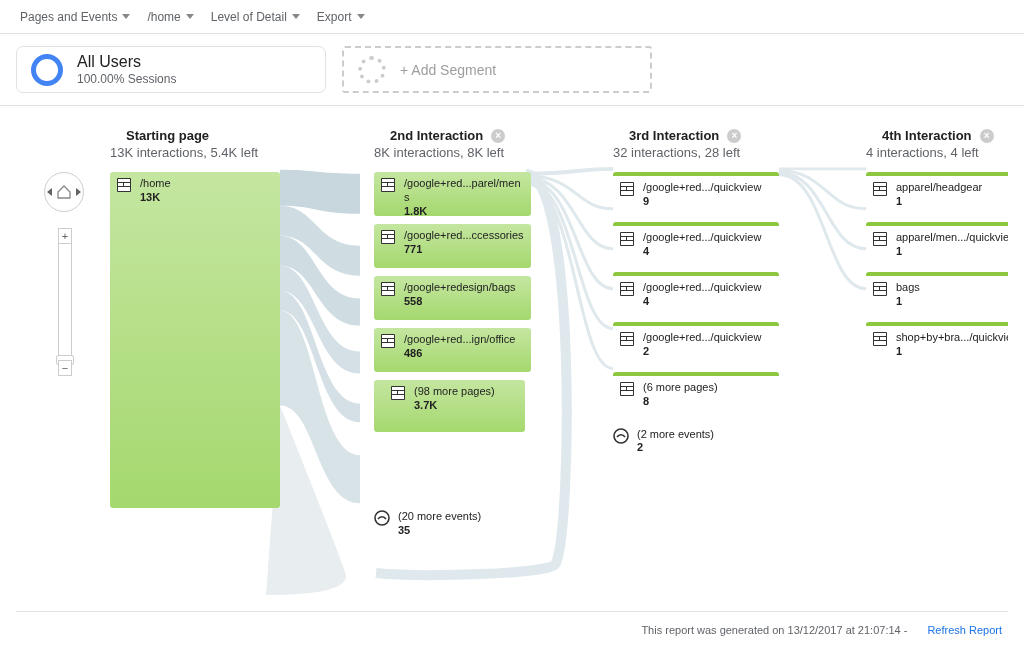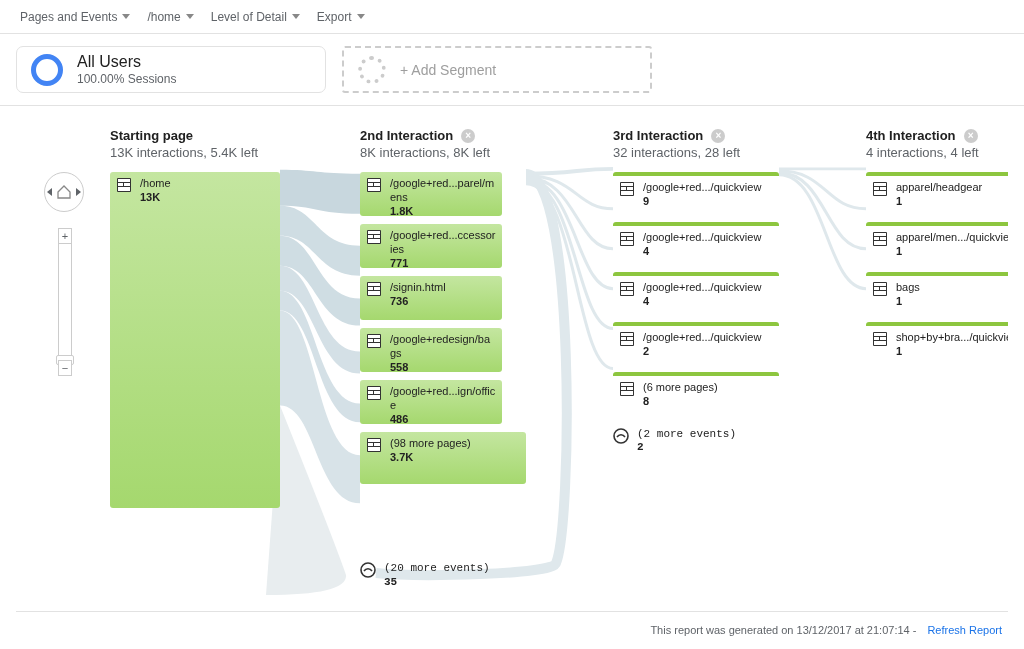--- a/index.html
+++ b/index.html
@@ -49,47 +49,47 @@
   .nav-bubble::after{right:2px;border-left:5px solid var(--muted);}
   .zoom{position:absolute;left:42px;top:122px;width:14px;height:148px;background:#fff;border:1px solid var(--border2);border-radius:3px;}
   .zoom .btn{position:absolute;left:-1px;width:14px;height:16px;border:1px solid var(--border2);background:#fff;font-size:11px;line-height:14px;text-align:center;color:var(--muted);}
   .zoom .plus{top:-1px;}
   .zoom .minus{bottom:-1px;}
   .zoom .handle{position:absolute;left:-3px;width:18px;height:10px;top:126px;background:#fff;border:1px solid var(--border2);border-radius:2px;}
 
   
   .col{position:absolute;top:22px;width:172px;}
   .col-header{margin-bottom:12px;}
-  .col-title{font-size:13px;font-weight:bold;color:#212121;display:flex;align-items:center;gap:8px;}
+  .col-title{font-size:13px;font-weight:bold;color:#212121;display:flex;align-items:center;gap:8px;margin-left:16px;}
   .col-sub{font-size:13px;color:var(--muted);margin-top:2px;}
   .close-col{width:14px;height:14px;border-radius:50%;background:var(--border2);color:#fff;display:inline-flex;align-items:center;justify-content:center;font-size:10px;line-height:1;cursor:pointer;flex:0 0 auto;}
 
   .col1{left:94px;}
-  .col2{left:344px;}
+  .col2{left:358px;}
   .col3{left:597px;}
   .col4{left:850px;}
 
   
   .node{position:relative;border-radius:3px;overflow:hidden;}
   .node-big{background:linear-gradient(to bottom,var(--green2) 0%,var(--green1) 100%);width:170px;height:336px;}
-  .node-med{background:linear-gradient(to bottom,var(--green2) 0%,var(--green1) 100%);width:142px;height:44px;}
-  .node-tall{background:linear-gradient(to bottom,var(--green2) 0%,var(--green1) 100%);width:166px;height:52px;}
+  .node-med{background:linear-gradient(to bottom,var(--green2) 0%,var(--green1) 100%);width:157px;height:44px;}
+  .node-tall{background:linear-gradient(to bottom,var(--green2) 0%,var(--green1) 100%);width:151px;height:52px;padding-left:10px;}
   .node-thin{border-top:4px solid var(--thin-green);width:166px;}
   .node-thin.blue{border-top-color:var(--thin-blue);}
   .node-row{display:flex;align-items:flex-start;gap:8px;padding:5px 6px 8px 6px;}
   .node-icon svg{width:16px;height:16px;display:block;}
   .node-label{font-size:11px;color:#222;line-height:1.25;word-break:break-all;}
   .node-val{font-size:11px;font-weight:bold;color:#222;line-height:1.2;}
   .node-txt{display:flex;flex-direction:column;}
-  .more-row{display:flex;align-items:flex-start;gap:8px;margin-top:6px;font-family:Liberation Mono, monospace;}
+  .more-row{display:flex;align-items:flex-start;gap:8px;margin-top:6px;}
   .stack{display:flex;flex-direction:column;gap:8px;}
   .stack-thin{display:flex;flex-direction:column;gap:6px;}
 
   
-  .footer{height:36px;display:flex;align-items:center;justify-content:flex-end;padding:0 22px;font-size:11px;color:var(--muted);gap:11px;}
+  .footer{height:36px;display:flex;align-items:center;justify-content:flex-end;padding:0 22px;font-size:11px;color:var(--muted);gap:20px;}
   .footer a{color:var(--link);text-decoration:none;}
 </style>
 </head>
 <body>
 
 <svg width="0" height="0" style="position:absolute">
   <defs>
     <g id="i-page">
       <rect x="1" y="1" width="14" height="14" rx="1" fill="#333"></rect>
       <rect x="2" y="2" width="12" height="3" fill="#fff"></rect>
@@ -248,33 +248,20 @@
           </div>
       </div>
       <div class="node node-med">
         <div class="node-row">
             <span class="node-icon">
               <svg>
                 <use href="#i-page"></use>
               </svg>
             </span>
             <span class="node-txt">
-              <span class="node-label">/signin.html</span>
-              <span class="node-val">736</span>
-            </span>
-          </div>
-      </div>
-      <div class="node node-med">
-        <div class="node-row">
-            <span class="node-icon">
-              <svg>
-                <use href="#i-page"></use>
-              </svg>
-            </span>
-            <span class="node-txt">
               <span class="node-label">/google+redesign/bags</span>
               <span class="node-val">558</span>
             </span>
           </div>
       </div>
       <div class="node node-med">
         <div class="node-row">
             <span class="node-icon">
               <svg>
                 <use href="#i-page"></use>

